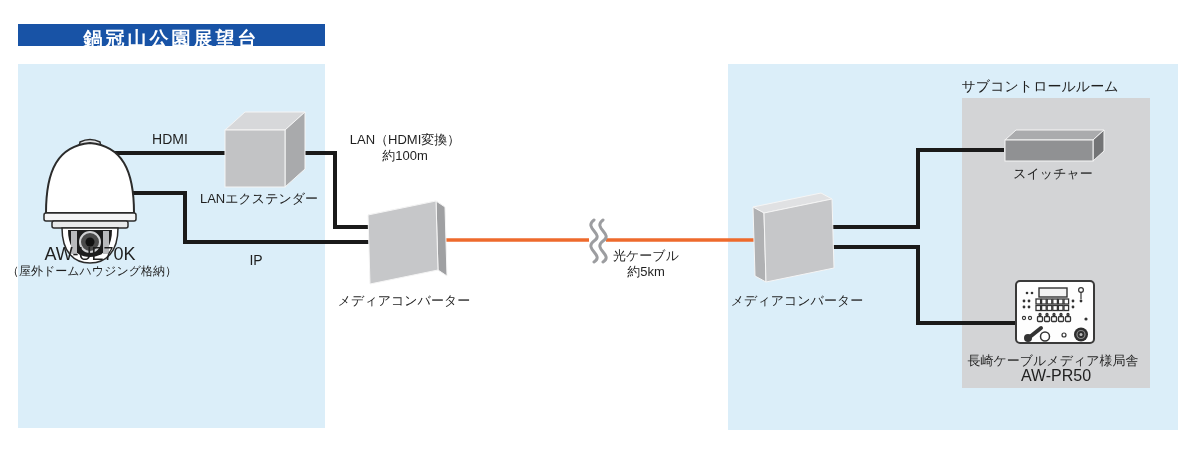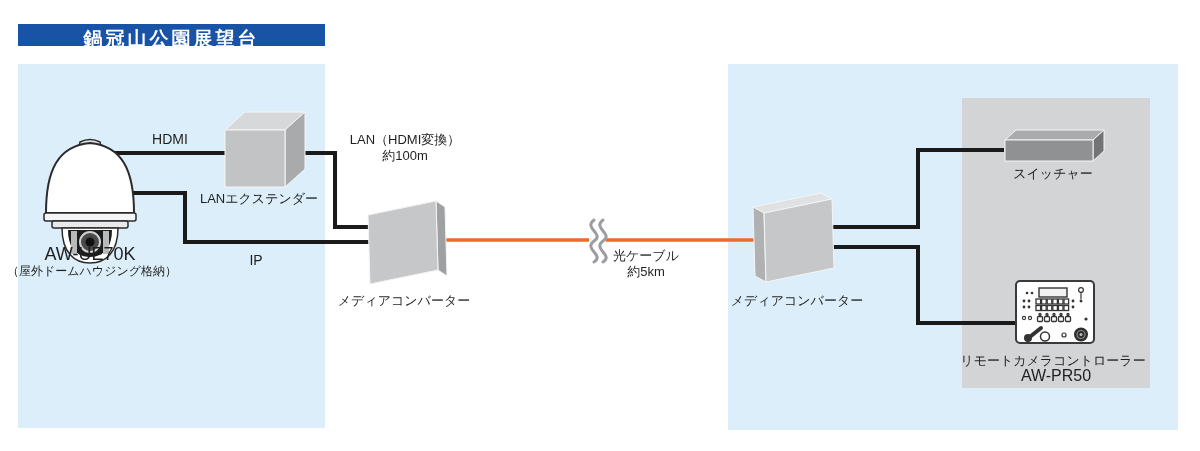--- a/index.html
+++ b/index.html
@@ -156,17 +156,18 @@
   </div>
   <div class="lbl s15" style="left:90px;top:246px;">AW-UE70K</div>
   <div class="lbl s12" style="left:92px;top:263px;">（屋外ドームハウジング格納）</div>
   <div class="lbl s14" style="left:256px;top:252px;">IP</div>
   <div class="lbl" style="left:404px;top:293px;">メディアコンバーター</div>
   <div class="lbl" style="left:646px;top:248px;">
     <div>光ケーブル</div>
     <div>約5km</div>
   </div>
   <div class="lbl" style="left:797px;top:293px;">メディアコンバーター</div>
+  <div class="lbl s14" style="left:1040px;top:78px;">サブコントロールルーム</div>
   <div class="lbl" style="left:1053px;top:166px;">スイッチャー</div>
-  <div class="lbl" style="left:1053px;top:353px;">リモートカメラコントローラー</div>
+  <div class="lbl" style="left:1053px;top:353px;">長崎ケーブルメディア様局舎</div>
   <div class="lbl s16" style="left:1056px;top:368px;">AW-PR50</div>
 
 </div>
 
 </body></html>

